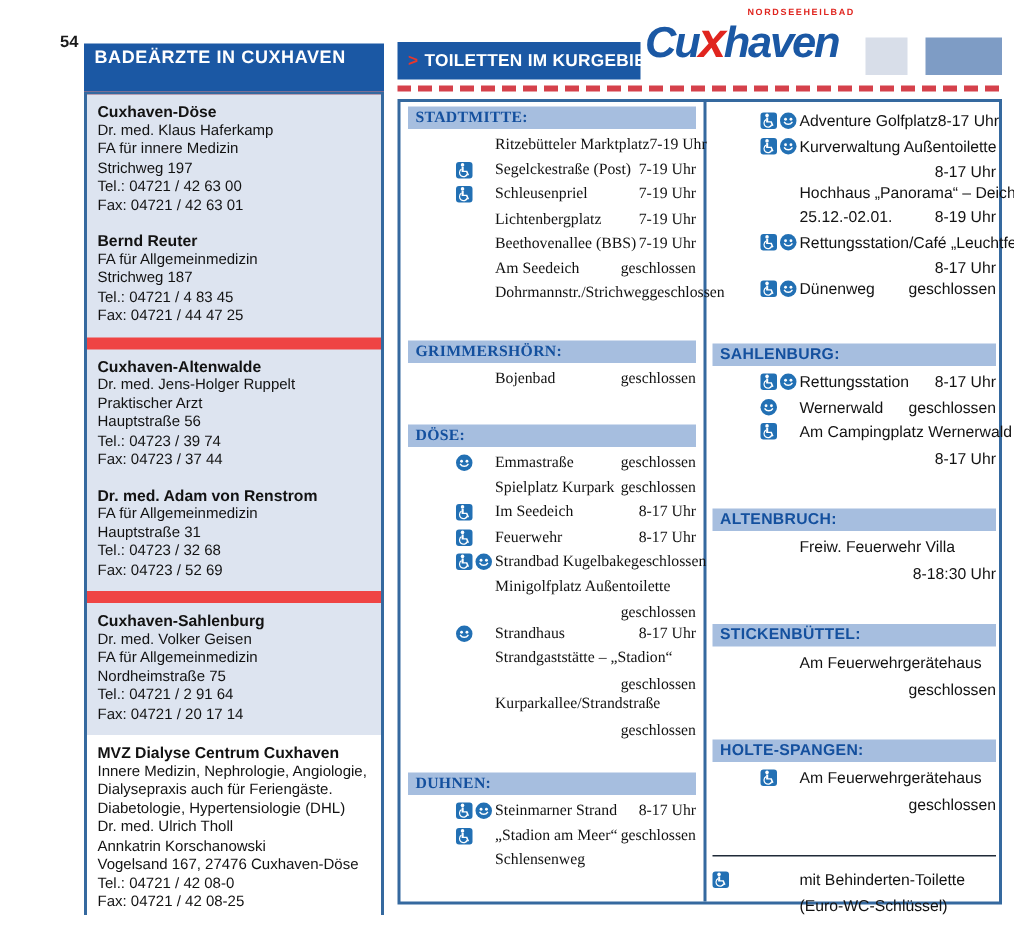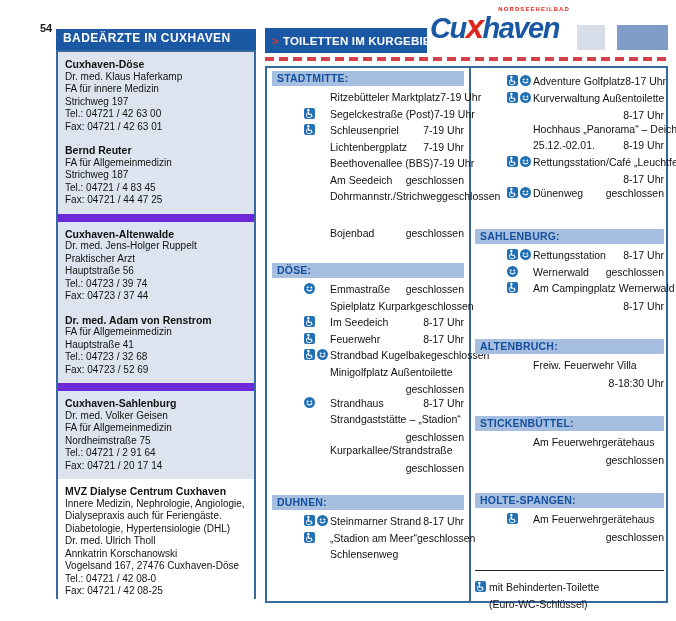--- a/index.html
+++ b/index.html
@@ -4,23 +4,23 @@
 <style>
   html,body{margin:0;padding:0;background:#fff;}
   .page{position:relative;width:676px;height:621px;background:#ffffff;
         font-family:"Liberation Sans", sans-serif;overflow:hidden;margin-left:24px;}
 
   
   .pagenum{position:absolute;left:16px;top:22px;font-size:11px;font-weight:bold;color:#1a1a1a;}
 
   
   .sidebar{position:absolute;left:32px;top:29px;width:200px;}
-  .sb-title{height:21px;background:var(--brand-blue);color:#fff;font-size:12px;font-weight:bold;
+  .sb-title{height:32px;background:var(--brand-blue);color:#fff;font-size:12px;font-weight:bold;
             line-height:18px;padding-left:7px;letter-spacing:.4px;}
-  .sb-box{border:2px solid var(--border-blue);background:#6d28d9;height:549px;box-sizing:border-box;}
+  .sb-box{border:2px solid var(--border-blue);background:#ef4444;height:549px;box-sizing:border-box;}
   .sb-section{padding:6px 7px 7px 7px;font-size:10px;line-height:12.5px;color:#121212;}
   .sb-section.light{background:var(--panel-blue);}
   .sb-section.white{background:#fff;}
   .sb-section + .sb-section.light{margin-top:8px;}
   .sb-group + .sb-group{margin-top:11px;}
   .sb-name{font-weight:bold;font-size:10.5px;}
 
   
   .hdr-bar{position:absolute;left:241px;top:28px;width:162px;height:25px;background:var(--brand-blue);
            color:#fff;display:flex;align-items:center;padding-left:7px;box-sizing:border-box;
@@ -35,41 +35,41 @@
   .blk-light{position:absolute;left:553px;top:25px;width:28px;height:25px;background:#d8dee9;}
   .blk-blue{position:absolute;left:593px;top:25px;width:51px;height:25px;background:#7e9cc5;}
   .dashes{position:absolute;left:241px;top:57px;width:403px;height:4px;
           background:repeating-linear-gradient(90deg,var(--dash-red) 0 9px,transparent 9px 14px);}
 
   
   .panel{position:absolute;left:241px;top:66px;width:403px;height:537px;box-sizing:border-box;
          border:2px solid var(--border-blue);background:#fff;}
   .vdiv{position:absolute;left:202px;top:0;bottom:0;width:1.5px;background:var(--border-blue);}
   .col{position:absolute;top:3px;font-size:10.5px;color:#121212;}
-  .col-left{left:5px;width:192px;}
+  .col-left{left:5px;width:192px;font-family:Liberation Serif, serif;}
   .col-right{left:208px;width:189px;}
   .sec-bar{height:15px;background:var(--bar-blue);color:var(--bar-text);font-weight:bold;
            font-size:10.5px;line-height:15px;padding-left:5px;letter-spacing:.2px;margin-bottom:5px;}
   .col-left .rows{margin-bottom:20px;}
   .col-right .rows{margin-bottom:26px;}
   .col-right .rows:first-child{margin-top:4px;}
   .row{min-height:16.5px;}
   .row .line1{display:flex;align-items:flex-start;min-height:16.5px;padding-left:32px;}
   .row.cont .line1{min-height:14px;}
   .row.wrap .line2{text-align:right;line-height:14.5px;}
   .icons{flex:0 0 26px;display:flex;gap:2px;align-items:center;}
   .tname{flex:1;white-space:nowrap;}
   .thours{white-space:nowrap;}
   .icon{width:11px;height:11px;background:var(--icon-blue);border-radius:2px;flex:0 0 11px;}
   .icon.round{border-radius:50%;}
   .icon svg{display:block;width:11px;height:11px;}
 
   
   .legend-sep{border:none;border-top:1.5px solid #1f2a38;margin:6px 0 8px 0;}
-  .lg-item{display:flex;margin-bottom:7px;}
+  .lg-item{display:flex;margin-bottom:7px;gap:44px;}
   .lg-item .icons{flex:0 0 14px;align-items:flex-start;padding-top:2px;}
   .lg-lines div{line-height:16.5px;}
 </style>
 </head>
 <body>
 
 <div class="page">
 
   <div class="pagenum">54</div>
 
@@ -98,21 +98,21 @@
             <div class="sb-name">Cuxhaven-Altenwalde</div>
             <div class="sb-line">Dr. med. Jens-Holger Ruppelt</div>
             <div class="sb-line">Praktischer Arzt</div>
             <div class="sb-line">Hauptstraße 56</div>
             <div class="sb-line">Tel.: 04723 / 39 74</div>
             <div class="sb-line">Fax: 04723 / 37 44</div>
           </div>
           <div class="sb-group">
             <div class="sb-name">Dr. med. Adam von Renstrom</div>
             <div class="sb-line">FA für Allgemeinmedizin</div>
-            <div class="sb-line">Hauptstraße 41</div>
+            <div class="sb-line">Hauptstraße 31</div>
             <div class="sb-line">Tel.: 04723 / 32 68</div>
             <div class="sb-line">Fax: 04723 / 52 69</div>
           </div>
         </div>
         <div class="sb-section light">
           <div class="sb-group">
             <div class="sb-name">Cuxhaven-Sahlenburg</div>
             <div class="sb-line">Dr. med. Volker Geisen</div>
             <div class="sb-line">FA für Allgemeinmedizin</div>
             <div class="sb-line">Nordheimstraße 75</div>
@@ -212,20 +212,21 @@
             </div>
           </div>
           <div class="row">
             <div class="line1">
               <span class="icons"></span>
               <span class="tname">Dohrmannstr./Strichweg</span>
               <span class="thours">geschlossen</span>
             </div>
           </div>
         </div>
+        <div class="sec-bar"><span>GRIMMERSHÖRN:</span></div>
         <div class="rows">
           <div class="row">
             <div class="line1">
               <span class="icons"></span>
               <span class="tname">Bojenbad</span>
               <span class="thours">geschlossen</span>
             </div>
           </div>
         </div>
         <div class="sec-bar"><span>DÖSE:</span></div>

